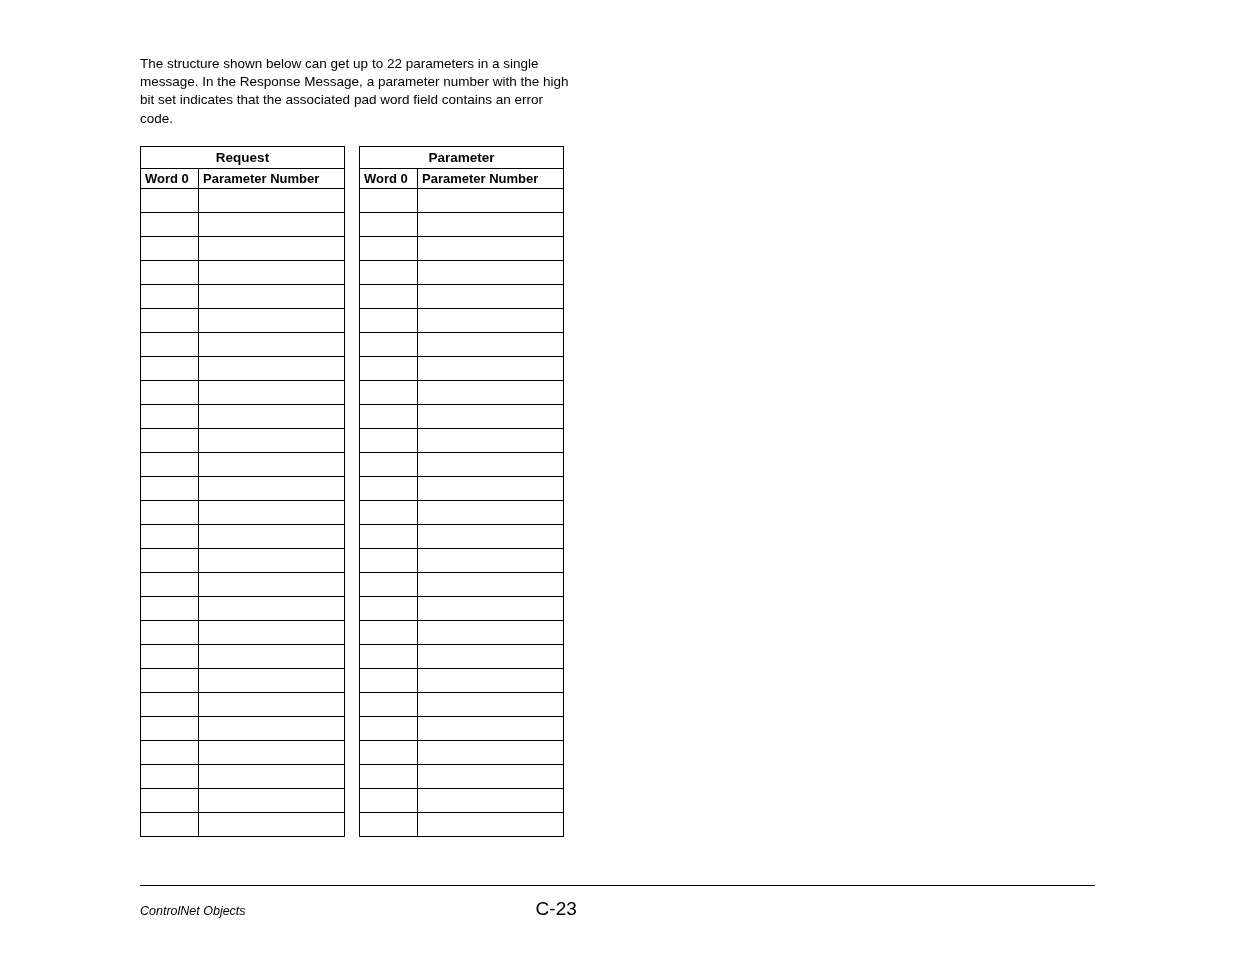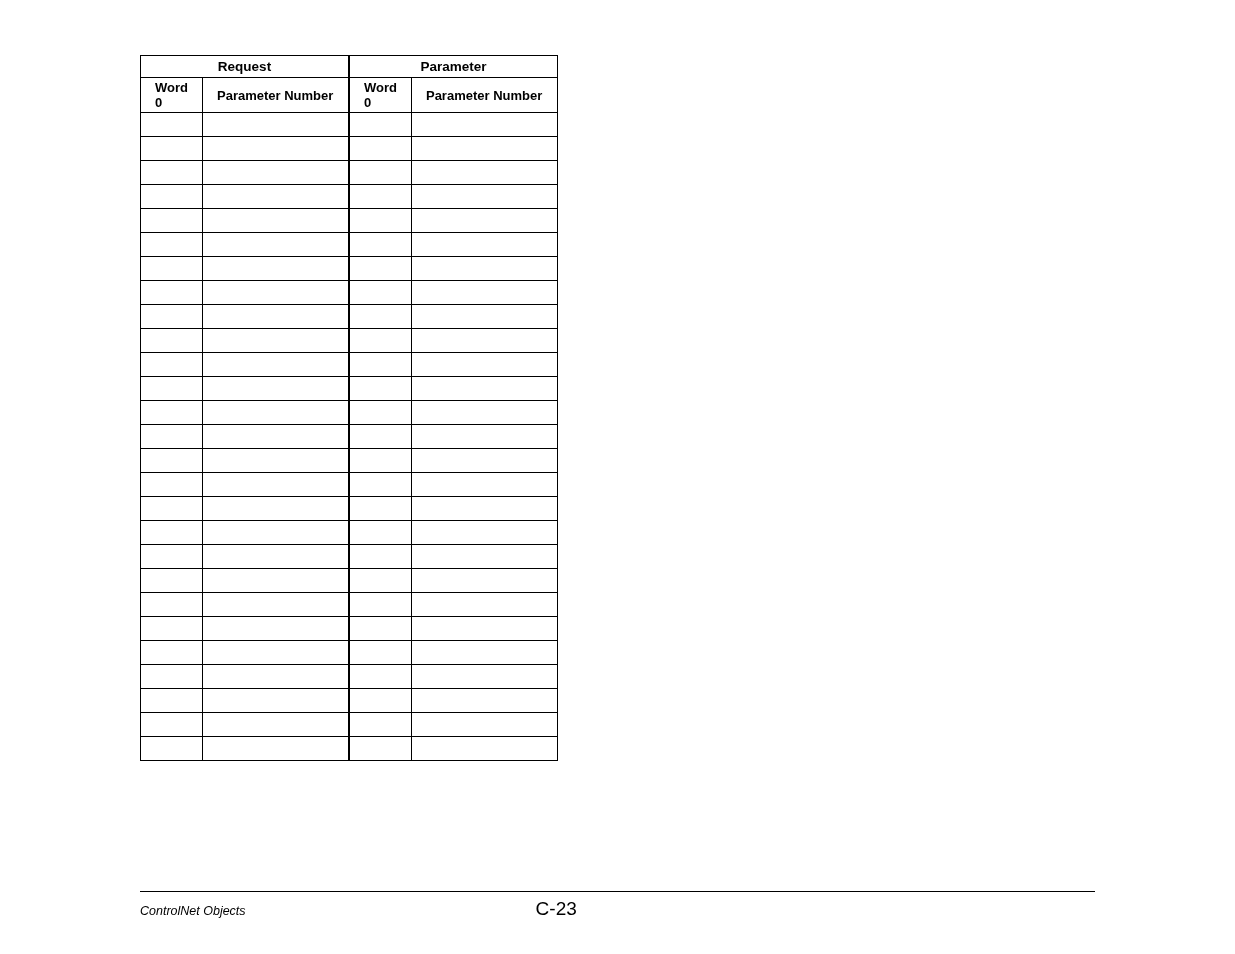--- a/index.html
+++ b/index.html
@@ -23,39 +23,40 @@
     margin-bottom: 14px;
   }
   .body-text {
     font-size: 13.5px;
     line-height: 1.35;
     max-width: 430px;
     margin-bottom: 18px;
   }
   .tables-row {
     display: flex;
+    gap: 14px;
   }
   table {
     border-collapse: collapse;
   }
   table.outer {
     border: 1.5px solid #000;
   }
   th.top {
     border-bottom: 1px solid #000;
     font-weight: bold;
     font-size: 13.5px;
     text-align: center;
     padding: 3px 0;
   }
   th.sub {
     border-bottom: 1px solid #000;
     font-weight: bold;
     font-size: 13px;
-    padding: 2px 14px;
+    padding: 2px 4px;
     text-align: left;
   }
   th.sub.word {
     border-right: 1px solid #000;
     width: 58px;
   }
   th.sub.param {
     width: 146px;
     margin-top: 13px;
   }
@@ -70,37 +71,38 @@
     border-bottom: none;
   }
   .footer {
     position: absolute;
     bottom: 34px;
     left: 140px;
     right: 140px;
   }
   .footer-line {
     border-top: 1px solid #000;
-    padding-top: 6px;
+    padding-top: 12px;
     display: flex;
     align-items: baseline;
   }
   .footer-left {
     font-style: italic;
     font-size: 12.5px;
   }
   .footer-right {
     font-size: 19px;
     margin-left: 290px;
   }
 </style>
 </head>
 <body>
 
 <div class="page">
+  <div class="body-text">The structure shown below can get up to 22 parameters in a single message.  In the Response Message, a parameter number with the high bit set indicates that the associated pad word field contains an error code.</div>
 
   <div class="tables-row">
 
     <table class="outer">
       <thead>
         <tr>
           <th class="top" colspan="2">Request</th>
         </tr>
         <tr>
           <th class="sub word">Word 0</th>

